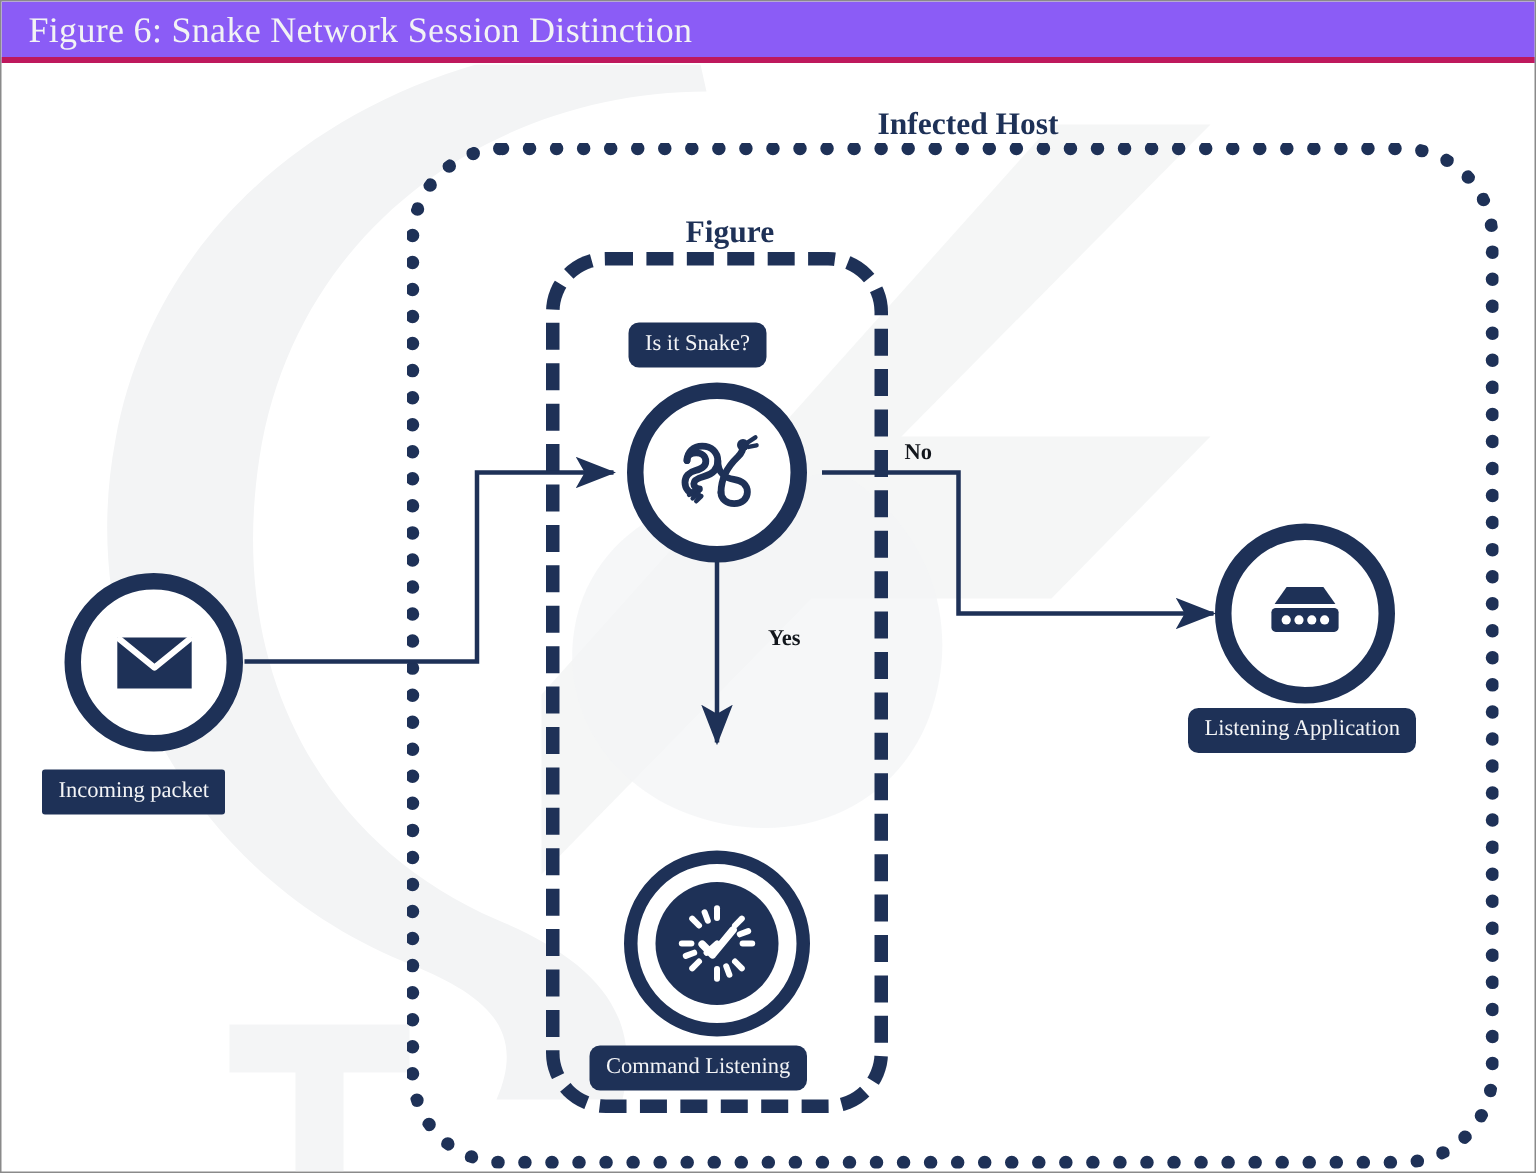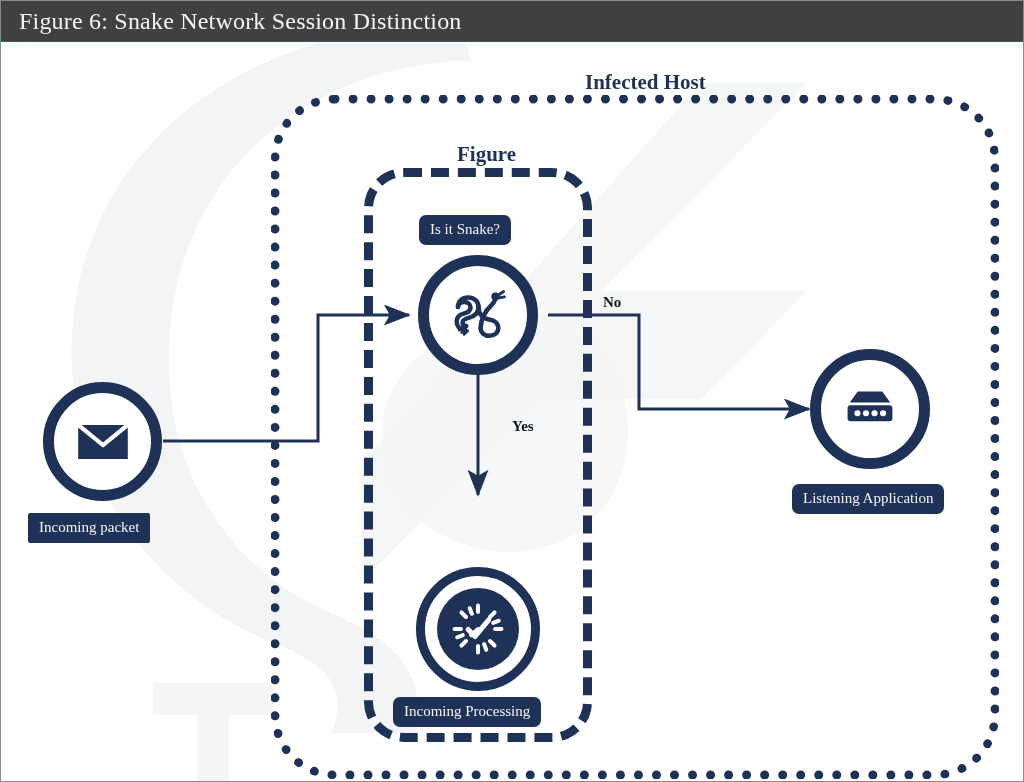--- a/index.html
+++ b/index.html
@@ -18,23 +18,23 @@
     border: 1px solid #8a8a8a;
     background: #ffffff;
     overflow: hidden;
   }
   
   #header-bar {
     position: absolute;
     left: 0; top: 0;
     width: 1024px;
     height: 41px;
-    background: #404040;
-    box-sizing: border-box;
-    border-bottom: 1px solid #be185d;
+    background: #8b5cf6;
+    box-sizing: border-box;
+    border-bottom: 4px solid #be185d;
   }
   #figure-title {
     position: absolute;
     left: 18px;
     top: 7px;
     color: #f2f3f5;
     font-size: 24px;
     font-family: "Liberation Serif", "DejaVu Serif", serif;
     font-weight: 400;
     letter-spacing: 0.2px;
@@ -261,31 +261,31 @@
               <path d="M8.9 4.2 l0.8 2.1"></path>
               <path d="M14.3 17.7 l0.8 2.1"></path>
               <path d="M4.2 15.1 l2.1 -0.8"></path>
               <path d="M17.7 9.7 l2.1 -0.8"></path>
             </g>
             <path d="M8.3 12.2 L10.9 14.8 L16.0 8.6" fill="none" stroke="#ffffff" stroke-width="1.9" stroke-linecap="round" stroke-linejoin="round"></path>
             <path d="M12 12 L 9.4 14.3" fill="none" stroke="#ffffff" stroke-width="1.5" stroke-linecap="round"></path>
           </svg>
         </div>
       </div>
-      <div class="badge rounded" style="left:392px; top:654px;">Incoming Processing</div>
+      <div class="badge rounded" style="left:392px; top:654px;">Command Listening</div>
     </div>
 
     <div class="node">
       <div class="node-ring" style="left:809px; top:306px; width:120px; height:120px;">
         <svg width="64" height="64" viewBox="0 0 24 24">
           <path d="M7.4 5.4 h9.2 l3.0 4.2 h-15.2 z" fill="#1e3157"></path>
           <rect x="3.6" y="10.6" width="16.8" height="6.0" rx="1.1" fill="#1e3157"></rect>
           <circle cx="7.3" cy="13.6" r="1.15" fill="#ffffff"></circle>
           <circle cx="10.5" cy="13.6" r="1.15" fill="#ffffff"></circle>
           <circle cx="13.7" cy="13.6" r="1.15" fill="#ffffff"></circle>
           <circle cx="16.9" cy="13.6" r="1.15" fill="#ffffff"></circle>
         </svg>
       </div>
-      <div class="badge rounded" style="left:791px; top:441px;">Listening Application</div>
+      <div class="badge rounded" style="left:791px; top:429px;">Listening Application</div>
     </div>
 
   </div>
 </div>
 
 </body></html>

